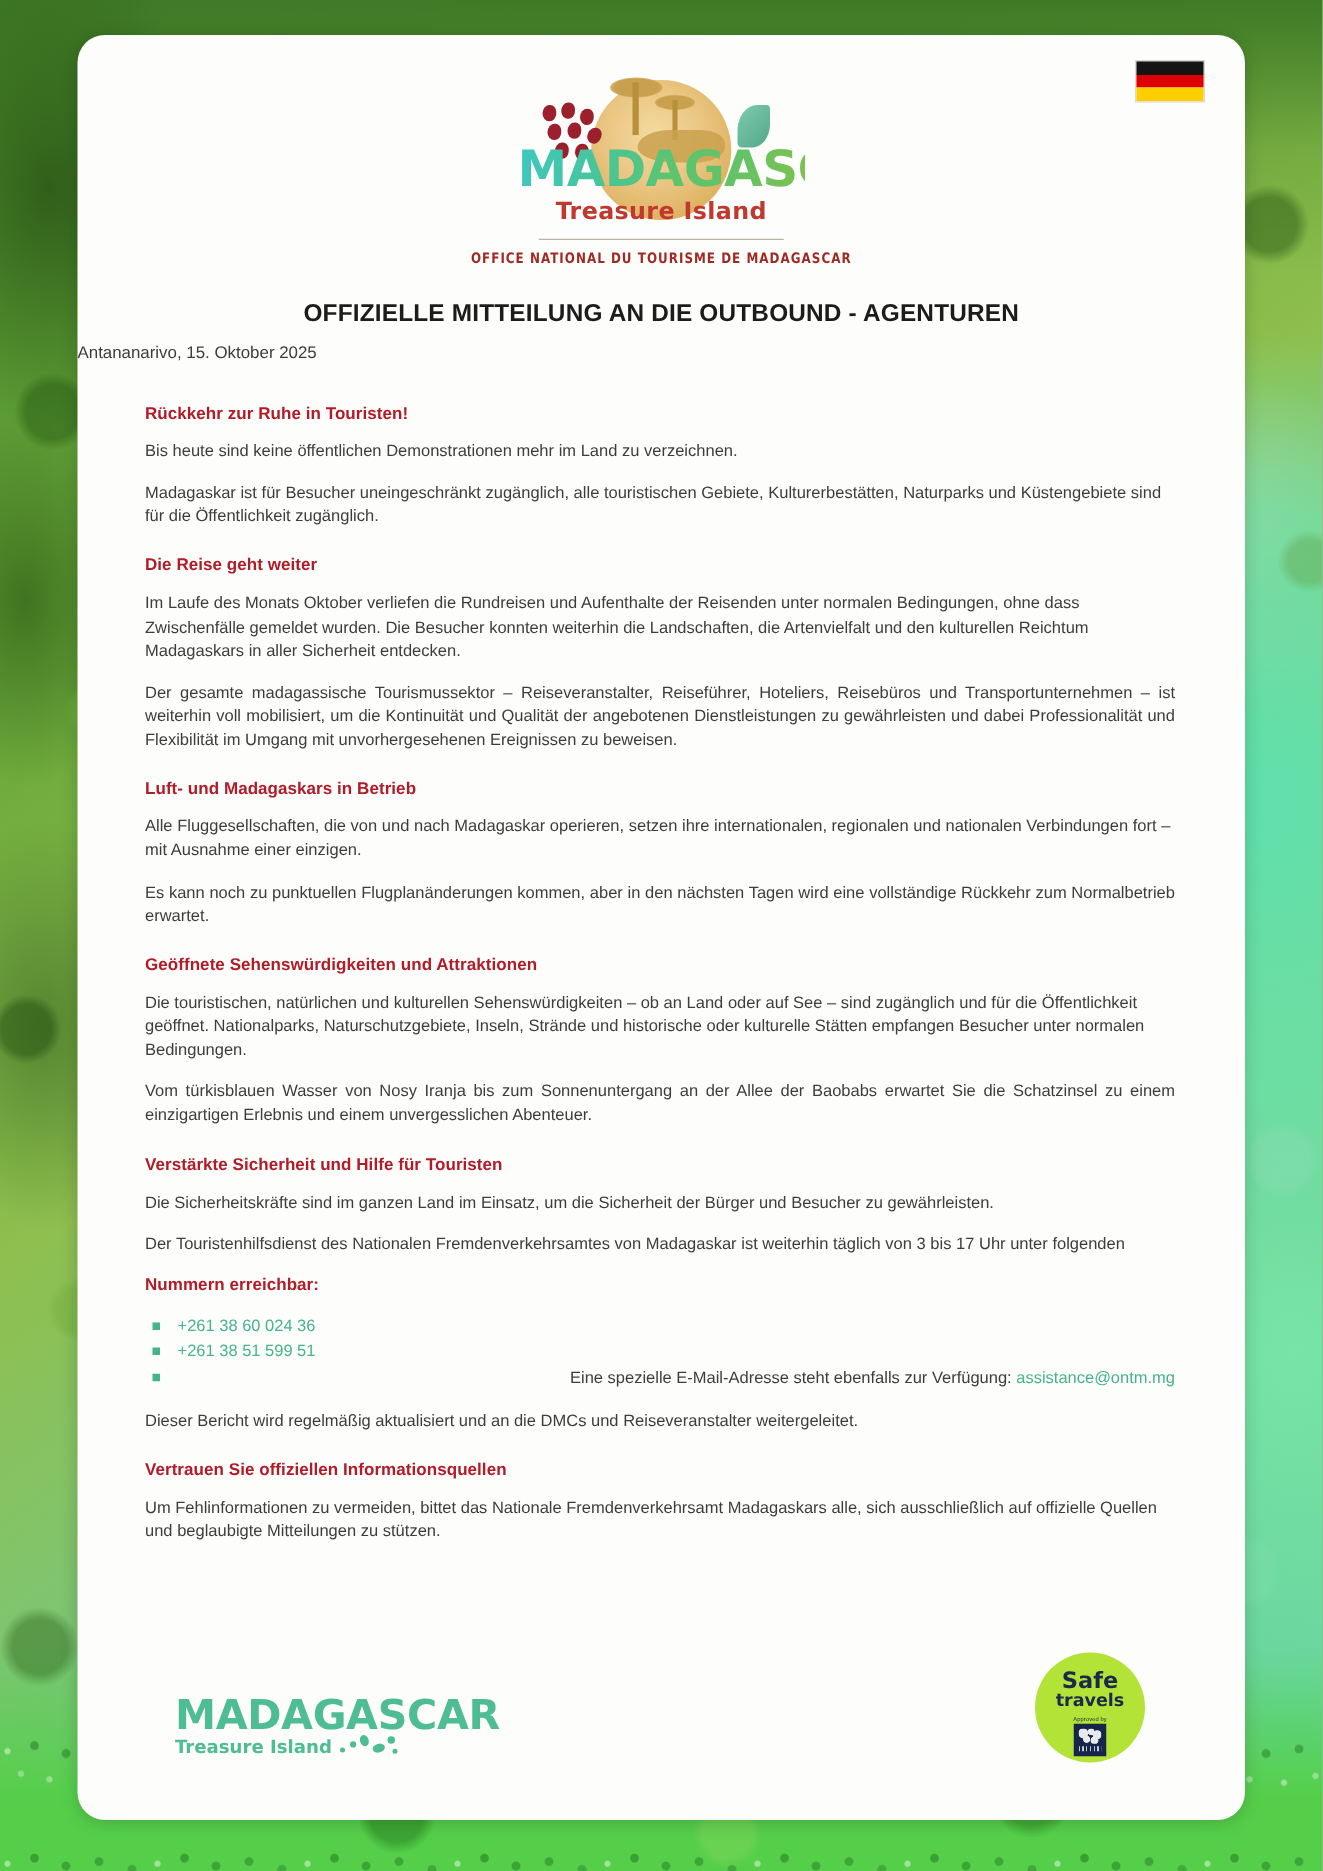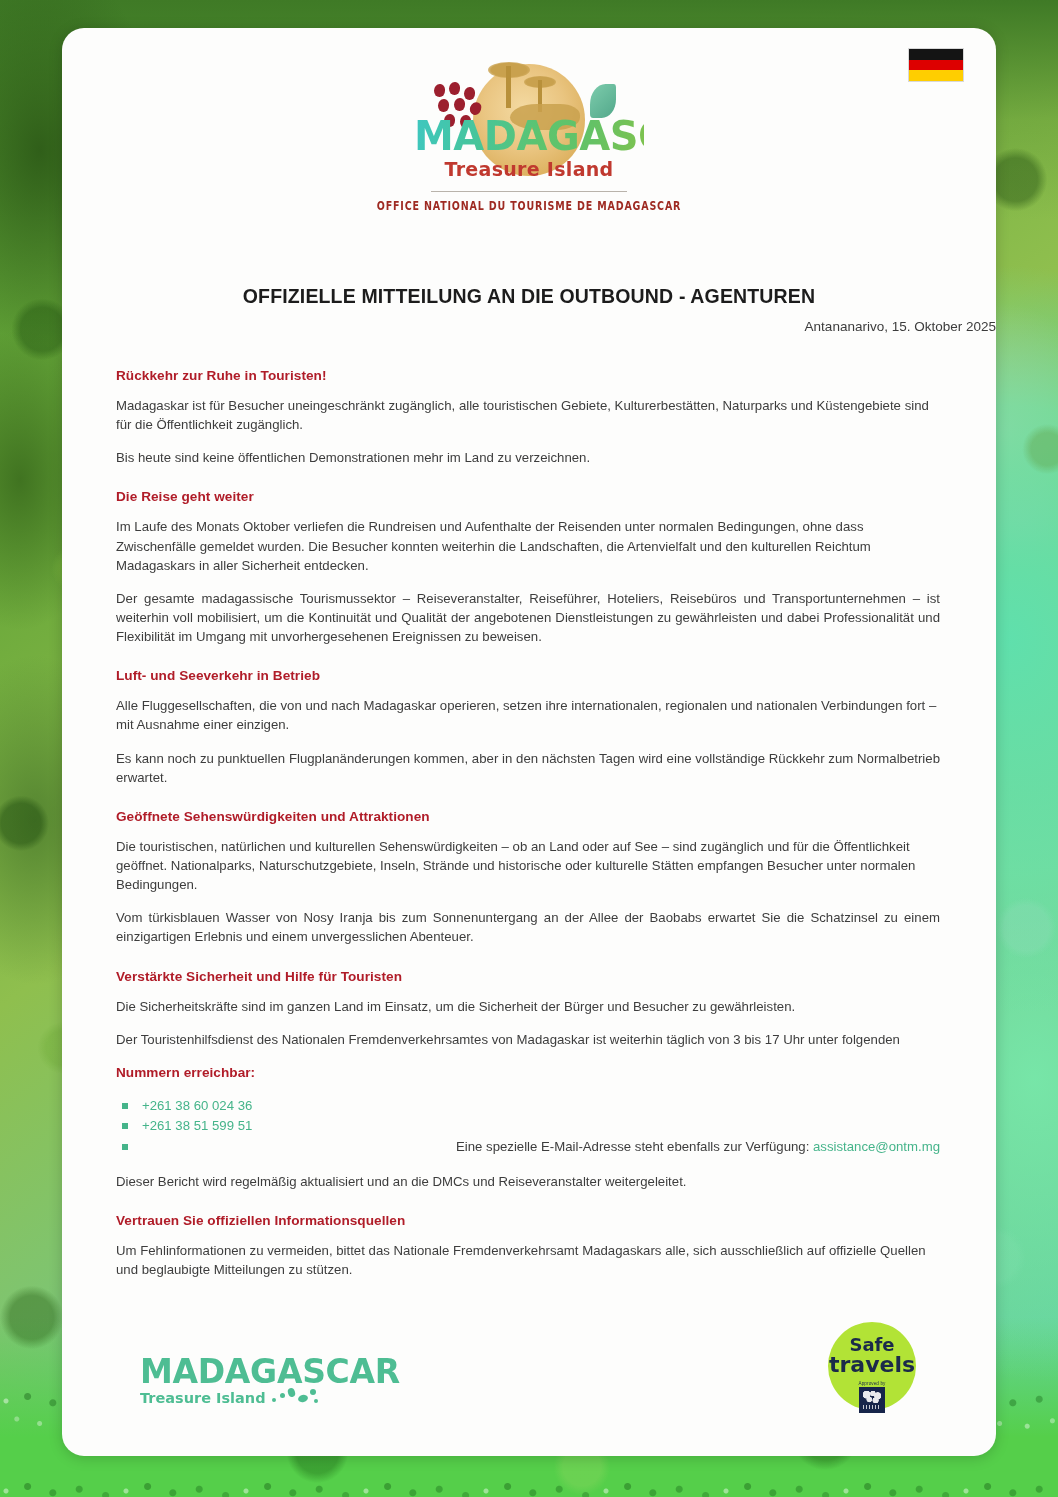--- a/index.html
+++ b/index.html
@@ -203,30 +203,30 @@
     font-family: "DejaVu Sans Condensed", "Liberation Sans Narrow", "Liberation Sans", sans-serif;
     font-weight: 700;
     font-size: 11.5px;
     letter-spacing: .9px;
     color: #9e2a22;
     transform: scaleX(.92);
   }
 
   
   .doc-title {
-    margin-top: 72px;
+    margin-top: 27px;
     text-align: center;
     font-size: 19.5px;
     font-weight: 700;
     letter-spacing: .15px;
     color: #1c1c1c;
   }
   .doc-date {
     margin-top: 11px;
-    text-align: right;
+    text-align: left;
     font-size: 13.5px;
     color: #3c3c3c;
   }
 
   
   .content {
     padding: 0 56px 0 54px;
     margin-top: 34px;
     color: #3a3a3a;
   }
@@ -329,21 +329,21 @@
     padding-top: 14px;
   }
   .safe-badge .line1,
   .safe-badge .line2 {
     font-family: "DejaVu Sans", sans-serif;
     font-weight: 700;
     color: #1b2a4a;
     line-height: 1.02;
   }
   .safe-badge .line1 { font-size: 18px; }
-  .safe-badge .line2 { font-size: 22px; }
+  .safe-badge .line2 { font-size: 14px; }
   .safe-badge .line3 {
     font-size: 4.6px;
     color: #1b2a4a;
     margin-top: 4px;
     letter-spacing: .1px;
   }
   .wttc-mark {
     width: 26px; height: 26px;
     background: #17254a;
     margin: 1px auto 0;
@@ -408,28 +408,28 @@
     <div class="logo-rule"></div>
     <div class="logo-office">OFFICE NATIONAL DU TOURISME DE MADAGASCAR</div>
   </div>
 
   <div class="doc-title">OFFIZIELLE MITTEILUNG AN DIE OUTBOUND - AGENTUREN</div>
   <div class="doc-date">Antananarivo, 15. Oktober 2025</div>
 
   <div class="content">
 
     <h2 class="sec">Rückkehr zur Ruhe in Touristen!</h2>
+    <p class="para">Bis heute sind keine öffentlichen Demonstrationen mehr im Land zu verzeichnen.</p>
     <p class="para">Madagaskar ist für Besucher uneingeschränkt zugänglich, alle touristischen Gebiete, Kulturerbestätten, Naturparks und Küstengebiete sind für die Öffentlichkeit zugänglich.</p>
-    <p class="para">Bis heute sind keine öffentlichen Demonstrationen mehr im Land zu verzeichnen.</p>
 
     <h2 class="sec">Die Reise geht weiter</h2>
     <p class="para">Im Laufe des Monats Oktober verliefen die Rundreisen und Aufenthalte der Reisenden unter normalen Bedingungen, ohne dass Zwischenfälle gemeldet wurden. Die Besucher konnten weiterhin die Landschaften, die Artenvielfalt und den kulturellen Reichtum Madagaskars in aller Sicherheit entdecken.</p>
     <p class="para justify">Der gesamte madagassische Tourismussektor – Reiseveranstalter, Reiseführer, Hoteliers, Reisebüros und Transportunternehmen – ist weiterhin voll mobilisiert, um die Kontinuität und Qualität der angebotenen Dienstleistungen zu gewährleisten und dabei Professionalität und Flexibilität im Umgang mit unvorhergesehenen Ereignissen zu beweisen.</p>
 
-    <h2 class="sec">Luft- und Seeverkehr in Betrieb</h2>
+    <h2 class="sec">Luft- und Madagaskars in Betrieb</h2>
     <p class="para">Alle Fluggesellschaften, die von und nach Madagaskar operieren, setzen ihre internationalen, regionalen und nationalen Verbindungen fort – mit Ausnahme einer einzigen.</p>
     <p class="para justify">Es kann noch zu punktuellen Flugplanänderungen kommen, aber in den nächsten Tagen wird eine vollständige Rückkehr zum Normalbetrieb erwartet.</p>
 
     <h2 class="sec">Geöffnete Sehenswürdigkeiten und Attraktionen</h2>
     <p class="para">Die touristischen, natürlichen und kulturellen Sehenswürdigkeiten – ob an Land oder auf See – sind zugänglich und für die Öffentlichkeit geöffnet. Nationalparks, Naturschutzgebiete, Inseln, Strände und historische oder kulturelle Stätten empfangen Besucher unter normalen Bedingungen.</p>
     <p class="para justify">Vom türkisblauen Wasser von Nosy Iranja bis zum Sonnenuntergang an der Allee der Baobabs erwartet Sie die Schatzinsel zu einem einzigartigen Erlebnis und einem unvergesslichen Abenteuer.</p>
 
     <h2 class="sec">Verstärkte Sicherheit und Hilfe für Touristen</h2>
     <p class="para">Die Sicherheitskräfte sind im ganzen Land im Einsatz, um die Sicherheit der Bürger und Besucher zu gewährleisten.</p>
     <p class="para">Der Touristenhilfsdienst des Nationalen Fremdenverkehrsamtes von Madagaskar ist weiterhin täglich von 3 bis 17 Uhr unter folgenden</p>

